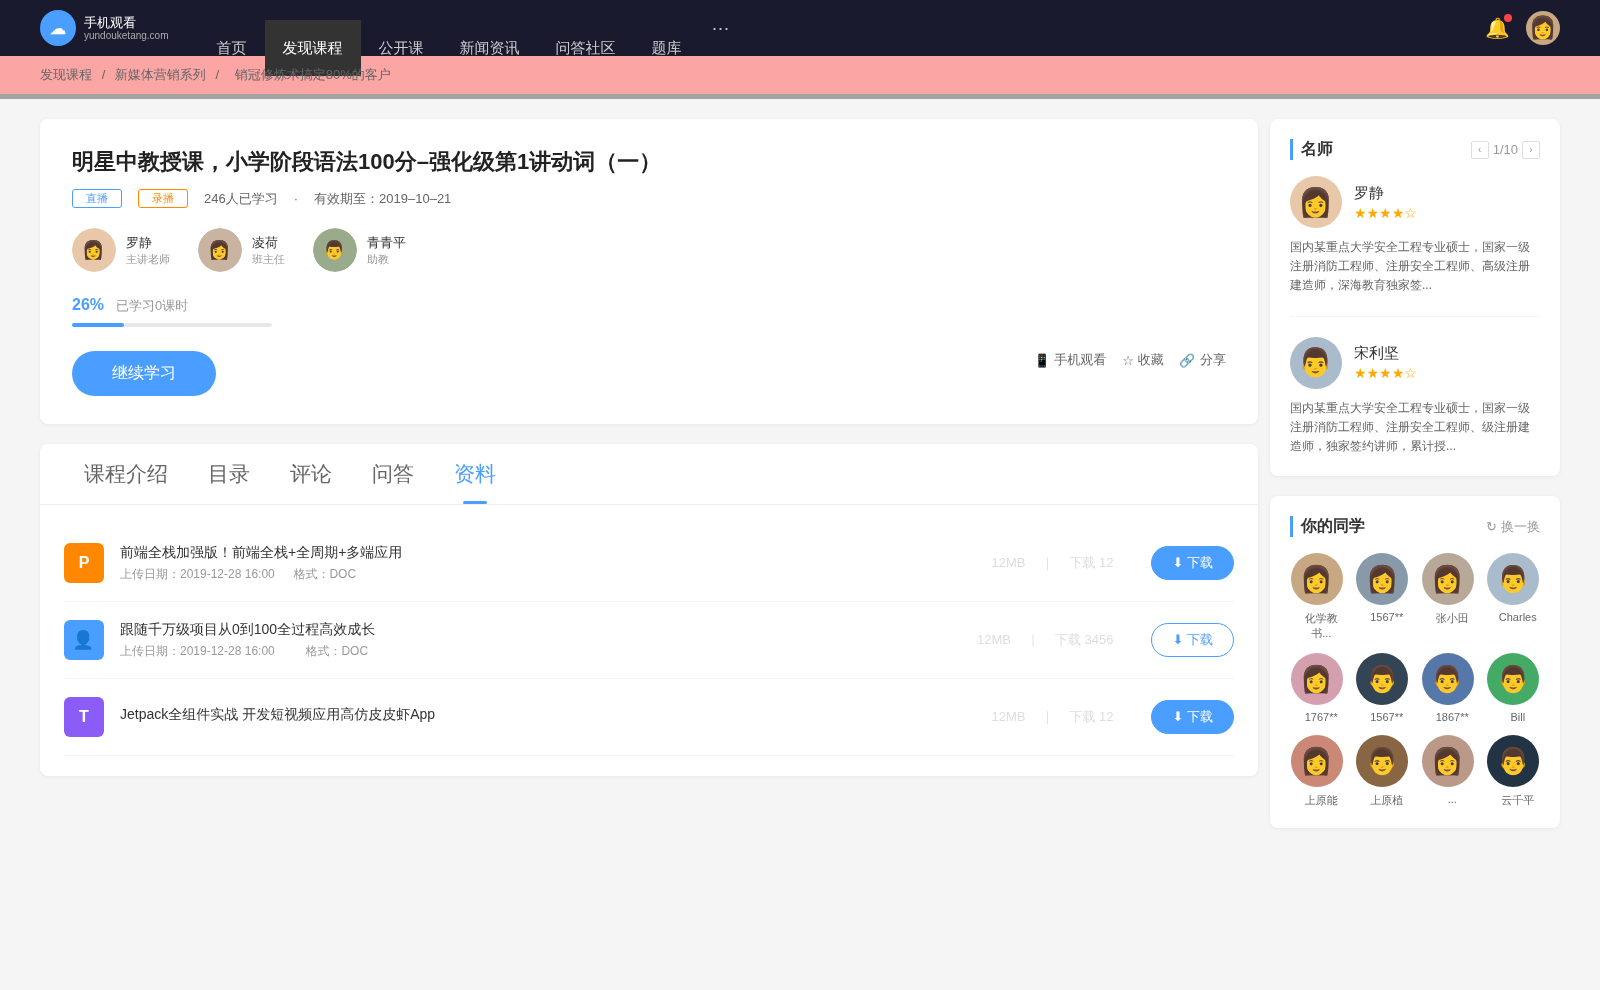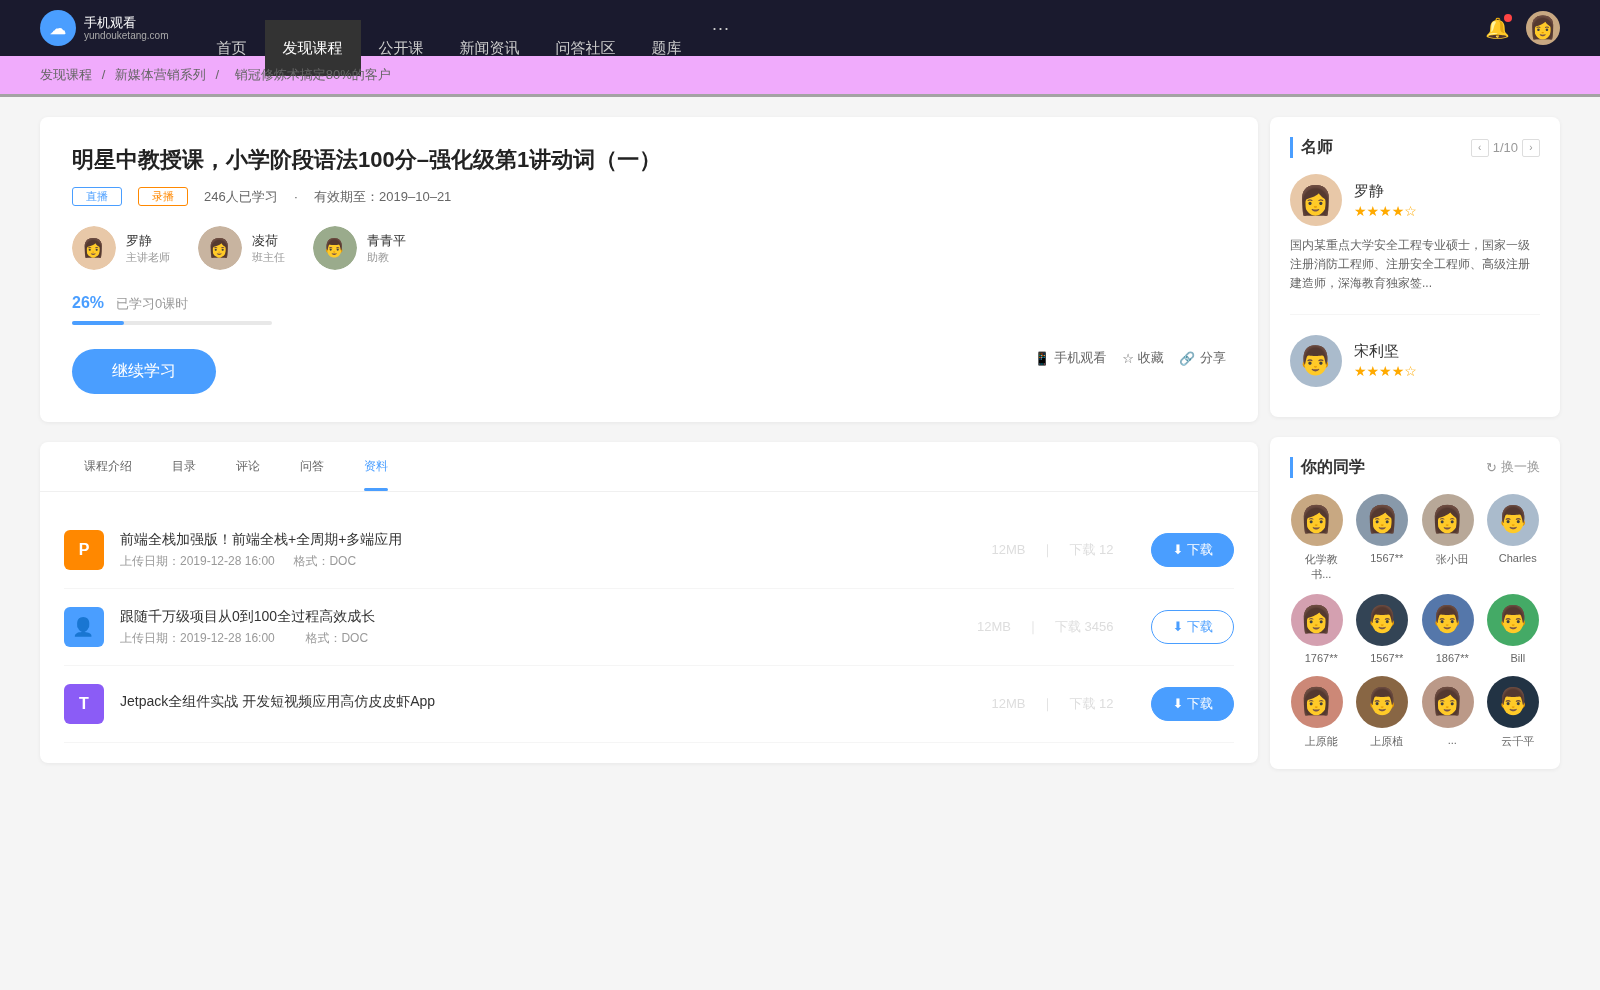--- a/index.html
+++ b/index.html
@@ -14,21 +14,21 @@
     .nav-items { display: flex; align-items: center; gap: 0; flex: 1; }
     .nav-item { color: #ccc; padding: 0 18px; height: 56px; display: flex; align-items: center; cursor: pointer; font-size: 15px; transition: color 0.2s; margin-top: 40px; }
     .nav-item.active { color: white; background: #333; }
     .nav-more { color: #ccc; font-size: 18px; padding: 0 12px; cursor: pointer; }
     .nav-right { display: flex; align-items: center; gap: 16px; margin-left: auto; }
     .nav-bell { color: #ccc; font-size: 20px; position: relative; cursor: pointer; }
     .nav-bell-dot { width: 8px; height: 8px; background: #ff4444; border-radius: 50%; position: absolute; top: -2px; right: -2px; }
     .nav-avatar { width: 34px; height: 34px; border-radius: 50%; background: #c8a882; overflow: hidden; cursor: pointer; display: flex; align-items: center; justify-content: center; }
 
     
-    .breadcrumb { background: #f0abfc; padding: 10px 40px; font-size: 13px; color: #666; border-bottom: 3px solid #a3a3a3; }
+    .breadcrumb { background: #fca5a5; padding: 10px 40px; font-size: 13px; color: #666; border-bottom: 5px solid #a3a3a3; }
     .breadcrumb a { color: #666; text-decoration: none; }
     .breadcrumb span { margin: 0 6px; }
 
     
     .main-layout { display: flex; gap: 12px; padding: 20px 40px; max-width: 1600px; }
     .main-content { flex: 1; min-width: 0; }
     .sidebar { width: 290px; flex-shrink: 0; }
 
     
     .course-card { background: white; border-radius: 8px; padding: 28px 32px; margin-bottom: 20px; box-shadow: 0 1px 4px rgba(0,0,0,0.06); }
@@ -49,21 +49,21 @@
     .progress-bar-bg { background: #e8e8e8; height: 4px; border-radius: 2px; margin-top: 8px; width: 200px; }
     .progress-bar-fill { background: #4a9eff; height: 4px; border-radius: 2px; }
     .course-actions { display: flex; align-items: flex-start; gap: 16px; }
     .btn-primary { background: #4a9eff; color: white; border: none; border-radius: 24px; padding: 12px 40px; font-size: 16px; cursor: pointer; }
     .action-btns { margin-left: auto; display: flex; gap: 16px; }
     .action-btn { display: flex; align-items: center; gap: 4px; color: #666; font-size: 13px; cursor: pointer; background: none; border: none; }
 
     
     .tabs-section { background: white; border-radius: 8px; box-shadow: 0 1px 4px rgba(0,0,0,0.06); }
     .tabs-header { display: flex; gap: 0; padding: 0 24px; border-bottom: 1px solid #f0f0f0; }
-    .tab { padding: 16px 20px; font-size: 12px; color: #666; cursor: pointer; position: relative; }
+    .tab { padding: 16px 20px; font-size: 21px; color: #666; cursor: pointer; position: relative; }
     .tab.active { color: #4a9eff; font-weight: 500; }
     .tab.active::after { content: ''; position: absolute; bottom: 0; left: 50%; transform: translateX(-50%); width: 24px; height: 3px; background: #4a9eff; border-radius: 2px; }
     .tabs-body { padding: 20px 24px; }
 
     
     .file-item { display: flex; align-items: center; gap: 16px; padding: 18px 0; border-bottom: 1px solid #f5f5f5; }
     .file-icon { width: 40px; height: 40px; border-radius: 6px; display: flex; align-items: center; justify-content: center; color: white; font-size: 16px; font-weight: bold; flex-shrink: 0; }
     .file-icon.orange { background: #ff8800; }
     .file-icon.blue { background: #4a9eff; }
     .file-icon.purple { background: #8b5cf6; }
@@ -291,20 +291,21 @@
       </div>
 
       <div class="teacher-card">
         <div class="teacher-card-header">
           <div class="teacher-card-avatar" style="background:#aabbcc; display:flex; align-items:center; justify-content:center; font-size:28px;">👨</div>
           <div>
             <div class="teacher-card-name">宋利坚</div>
             <div class="stars">★★★★☆</div>
           </div>
         </div>
+        <div class="teacher-desc">国内某重点大学安全工程专业硕士，国家一级注册消防工程师、注册安全工程师、级注册建造师，独家签约讲师，累计授...</div>
       </div>
     </div>
 
     <div class="sidebar-card">
       <div class="sidebar-title">
         <span>你的同学</span>
         <div class="sidebar-title-right" style="cursor:pointer;">
           <span>↻</span>
           <span>换一换</span>
         </div>

